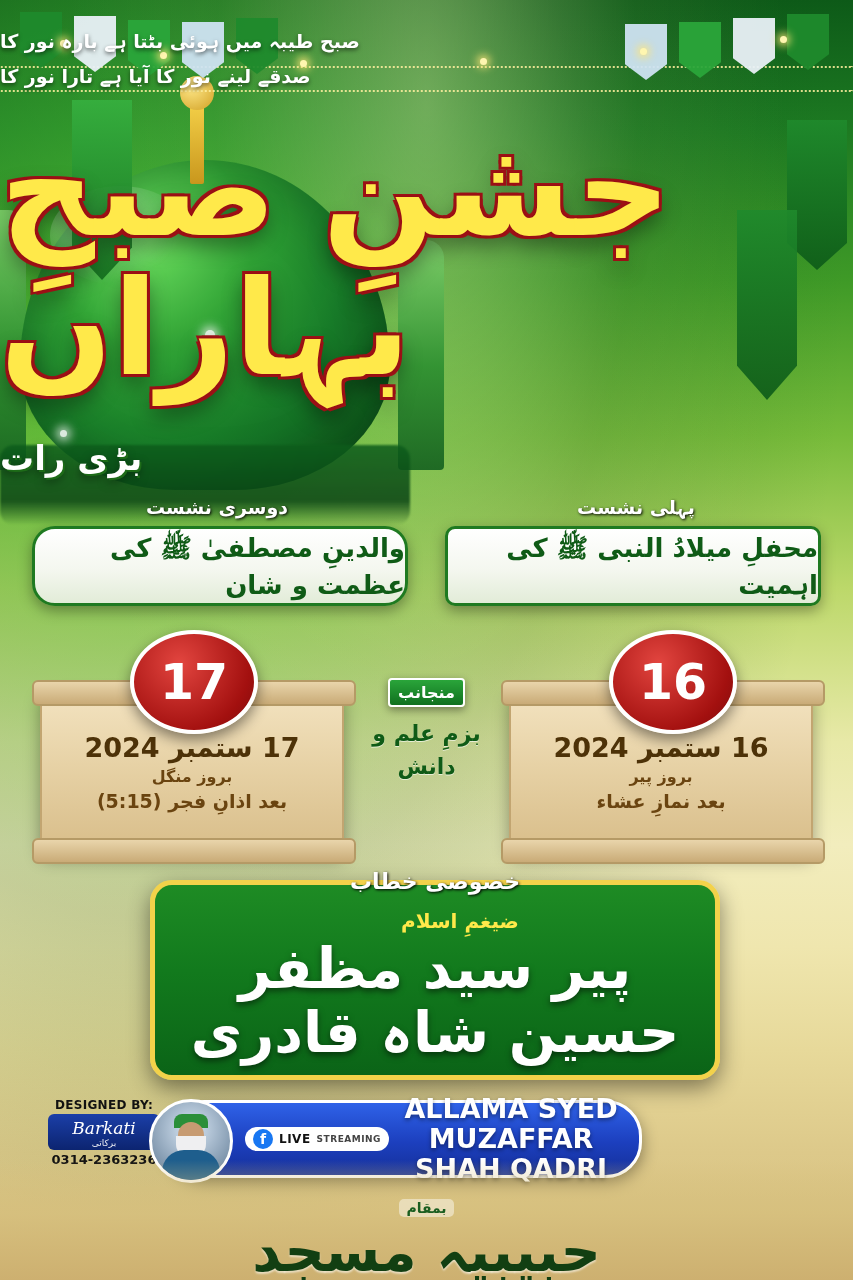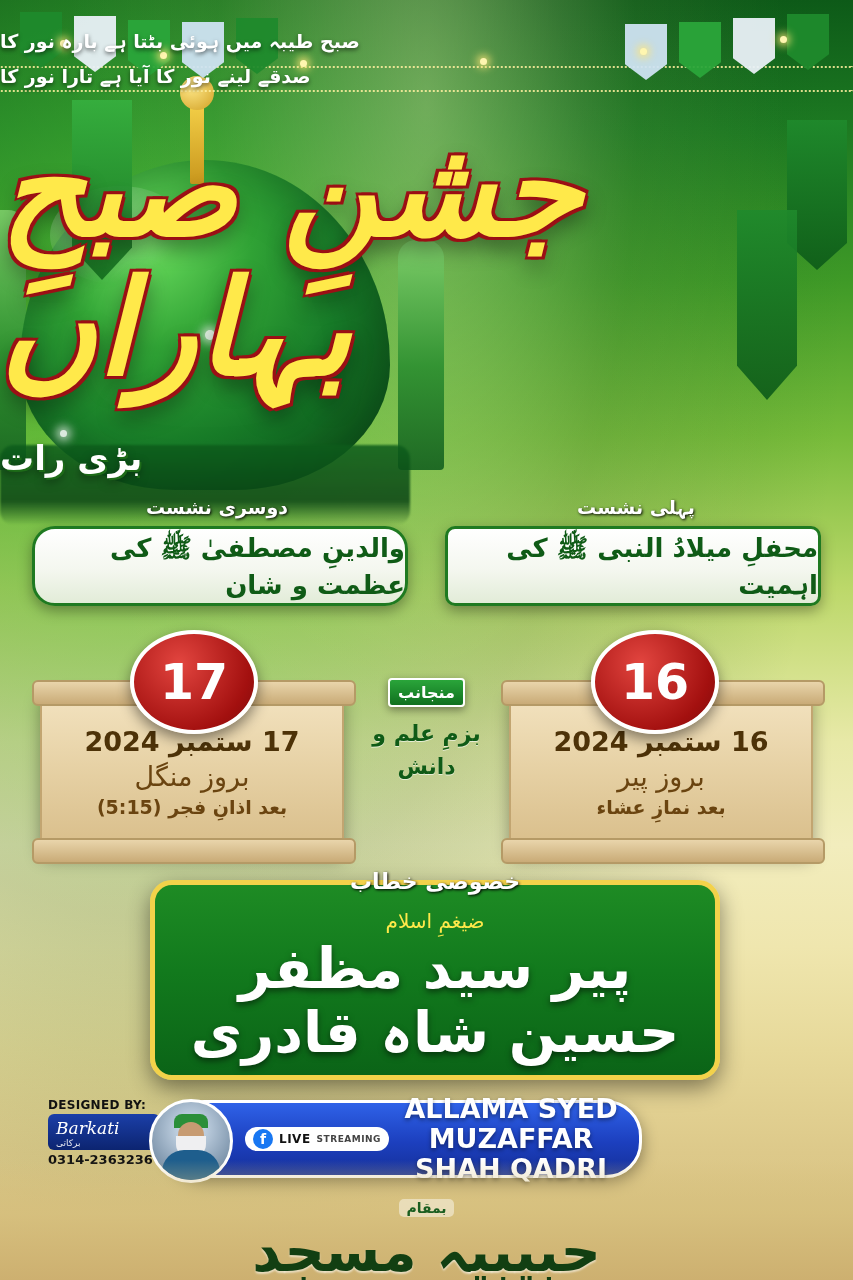--- a/index.html
+++ b/index.html
@@ -81,21 +81,20 @@
     color:#ffe94a;
     font-size:132px;font-weight:bold;line-height:1.05;
     text-shadow:
       0 0 2px #8e0b12,
       3px 3px 0 #9c1016,
       -3px 3px 0 #9c1016,
       3px -3px 0 #9c1016,
       -3px -3px 0 #9c1016,
       0 10px 22px rgba(0,0,0,.45);
     letter-spacing:-4px;
-    font-style:italic;
   }
   .title-sub{
     top:438px;color:#fff;font-size:34px;font-weight:bold;
     text-shadow:2px 2px 0 #1d6b18, 0 4px 10px rgba(0,0,0,.5);
   }
   
   .sittings{position:absolute;top:500px;left:0;width:853px;height:120px;}
   .sit-box{
     position:absolute;top:26px;width:370px;height:74px;
     background:linear-gradient(180deg,#ffffff 0%,#f4f7ef 55%,#e2ecd8 100%);
@@ -125,31 +124,31 @@
     background:linear-gradient(180deg,#e9d5ab,#c9ab77);
     border:2px solid #b59a66;border-radius:6px;
   }
   .scroll:before{top:-12px;}
   .scroll:after{bottom:-12px;}
   .scroll.right{right:40px;}
   .scroll.left{left:40px;}
   .scroll-in{position:absolute;inset:0;display:flex;flex-direction:column;
     align-items:center;justify-content:center;color:#5a3c10;gap:4px;}
   .s-date{font-size:27px;font-weight:bold;color:#4d3208;}
-  .s-day{font-size:27px;font-weight:normal;color:#6a4410;}
+  .s-day{font-size:16px;font-weight:bold;color:#6a4410;}
   .s-time{font-size:19px;font-weight:bold;color:#6a4410;}
   .daybadge{
     position:absolute;top:0;width:120px;height:96px;
     background:radial-gradient(circle at 38% 30%,#e2453f,#a3100f 70%,#7c0b0c 100%);
     border:4px solid #fff;border-radius:50%;
     box-shadow:0 6px 14px rgba(0,0,0,.45);
     color:#fff;font-size:49px;font-weight:bold;
     display:flex;align-items:center;justify-content:center;
   }
-  .daybadge.right{right:134px;text-align:center;}
+  .daybadge.right{right:116px;text-align:center;}
   .daybadge.left{left:130px;}
   .mid-tag{
     position:absolute;left:50%;transform:translateX(-50%);top:48px;
     width:180px;text-align:center;color:#fff;font-weight:bold;
   }
   .mid-ribbon{
     background:linear-gradient(180deg,#2aa53a,#10701f);
     border:2px solid #fff;border-radius:4px;padding:3px 8px;
     font-size:16px;display:inline-block;box-shadow:0 3px 8px rgba(0,0,0,.4);
   }
@@ -161,31 +160,31 @@
     background:linear-gradient(180deg,#1e8b24 0%,#127a1d 45%,#0b6417 100%);
     border:5px solid #f3d24a;border-radius:22px;
     box-shadow:0 8px 22px rgba(0,0,0,.45);
   }
   .speaker-head{
     position:absolute;top:-16px;left:0;width:100%;text-align:center;
     color:#fff;font-size:22px;font-weight:bold;text-shadow:1px 1px 3px #000;
   }
   .speaker-pre{
     position:absolute;top:24px;left:0;width:100%;text-align:center;
-    color:#ffe94a;font-size:20px;font-weight:normal;
+    color:#ffe94a;font-size:20px;font-weight:bold;padding-left:25px;
   }
   .speaker-name{
     position:absolute;top:52px;left:0;width:100%;text-align:center;
     color:#fff;font-size:56px;font-weight:bold;line-height:1.15;
     text-shadow:0 3px 6px rgba(0,0,0,.5);
   }
   
   .designer{
     position:absolute;left:48px;top:1098px;width:112px;height:86px;
-    text-align:left;color:#111;
+    text-align:center;color:#111;
   }
   .designer .dlabel{font-size:12px;font-weight:bold;letter-spacing:.3px;}
   .designer .dbox{
     margin-top:2px;background:linear-gradient(180deg,#1b3fa8,#0c2470);
     border-radius:6px;color:#fff;padding:4px 8px 2px;
   }
   .designer .dname{font-family:"DejaVu Serif","Liberation Serif",serif;font-size:17px;font-style:italic;}
   .designer .dsub{font-size:9px;opacity:.9;}
   .designer .dphone{font-size:13px;font-weight:bold;margin-top:2px;}
   

